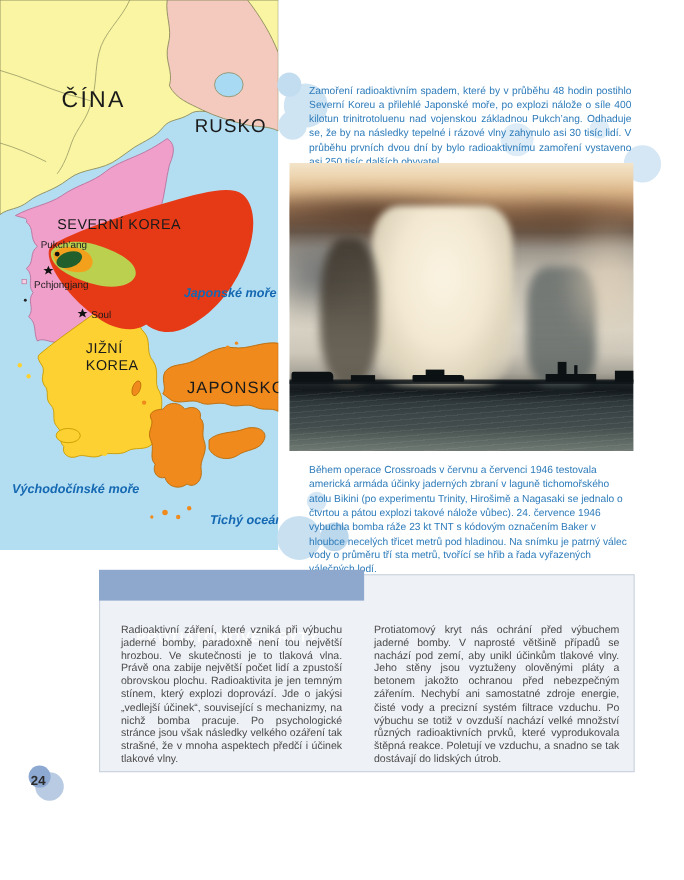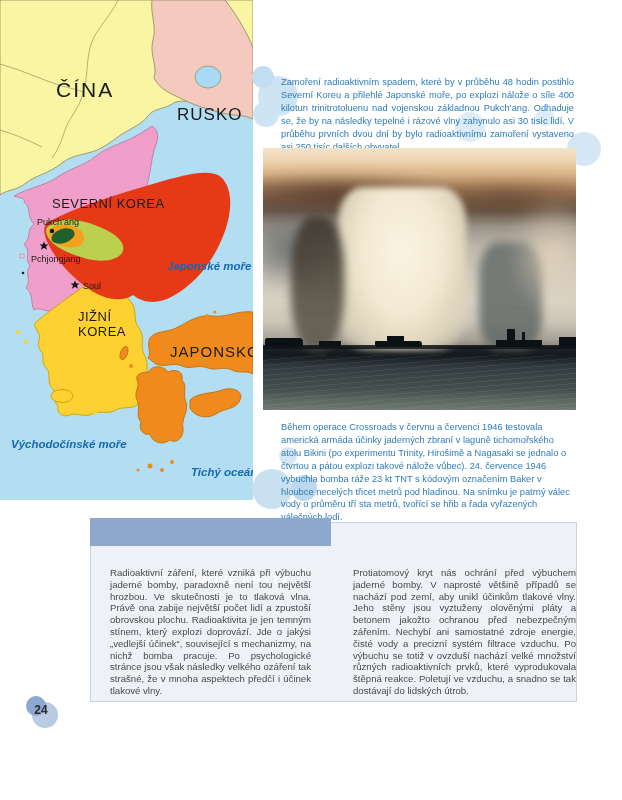--- a/index.html
+++ b/index.html
@@ -47,25 +47,25 @@
   .ship{position:absolute;background:#0c1114;}
 
   
   .info-box{position:absolute;left:90px;top:522px;width:487px;height:180px;
             background:#eef1f5;border:1px solid #c9d3dd;box-sizing:border-box;}
   .box-title-bar{position:absolute;left:90px;top:518px;width:241px;height:28px;background:#8ea7cd;}
   .box-title-bar span{display:block;padding-left:34px;line-height:28px;color:#ffffff;
             font-weight:bold;font-size:13px;letter-spacing:.8px;margin-top:48px;}
   .col{position:absolute;top:567px;color:#4a4a4a;font-size:9.6px;line-height:11.8px;text-align:justify;}
   .col-left{left:110px;width:201px;}
-  .col-right{left:353px;width:223px;}
+  .col-right{left:340px;width:223px;}
 
   
   .pn-circle{position:absolute;border-radius:50%;}
-  .page-number{position:absolute;left:28px;top:703px;width:26px;text-align:center;
+  .page-number{position:absolute;left:28px;top:703px;width:26px;text-align:left;
                font-weight:bold;font-size:12px;color:#2b2b2b;}
 </style>
 </head>
 <body>
 
 <div class="page">
 
   <div class="map-wrap">
     <svg width="253" height="500" viewBox="0 0 253 500" xmlns="http://www.w3.org/2000/svg">
       <rect width="253" height="500" fill="#b3def2"></rect>

